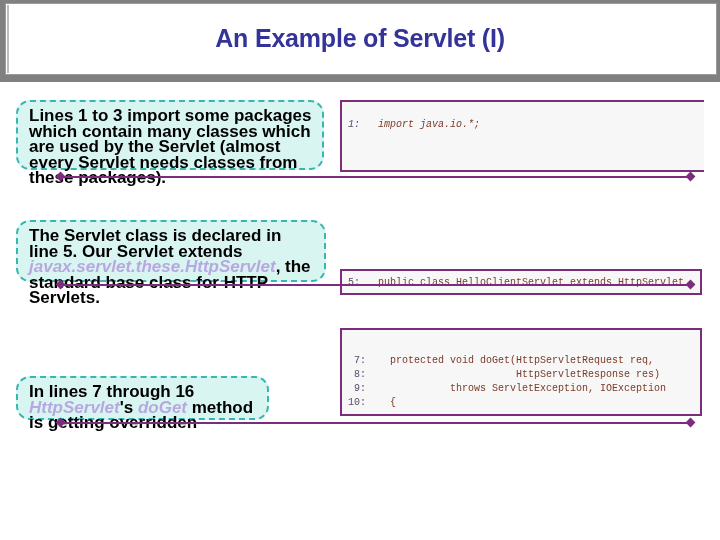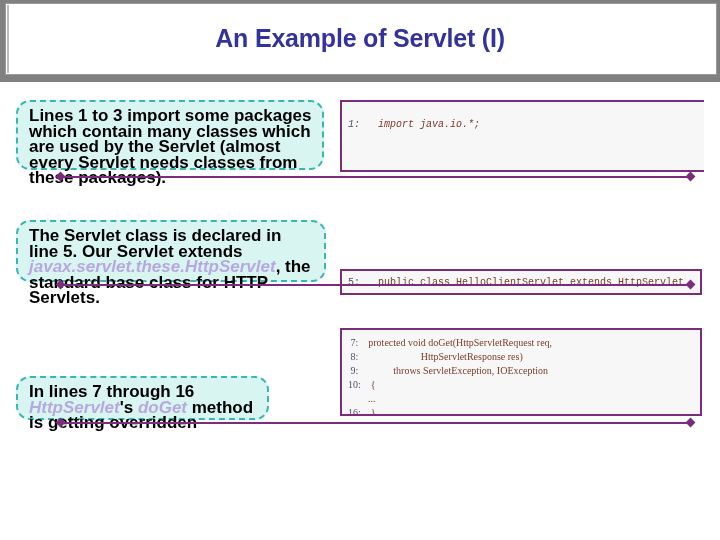--- a/index.html
+++ b/index.html
@@ -90,21 +90,21 @@
     line-height: 14px;
     color: #7a3b28;
     white-space: pre;
     overflow: hidden;
   }
   .codebox .ln {
     color: #5a4b6b;
   }
   #codebox-1 { left: 340px; top: 100px; width: 428px; height: 72px; padding: 16px 0 7px 6px; font-style: italic; }
   #codebox-2 { left: 340px; top: 254px; width: 362px; height: 26px; padding: 5px 0 0 6px; margin-top: 15px; }
-  #codebox-3 { left: 340px; top: 328px; width: 362px; height: 88px; padding: 6px 0 0 6px; font-family: Liberation Serif, serif; }
+  #codebox-3 { left: 340px; top: 328px; width: 362px; height: 88px; padding: 24px 0 0 6px; }
 
   
   .connector {
     position: absolute;
     height: 2px;
     background: #7b2d7b;
   }
   .diamond {
     position: absolute;
     width: 7px;

